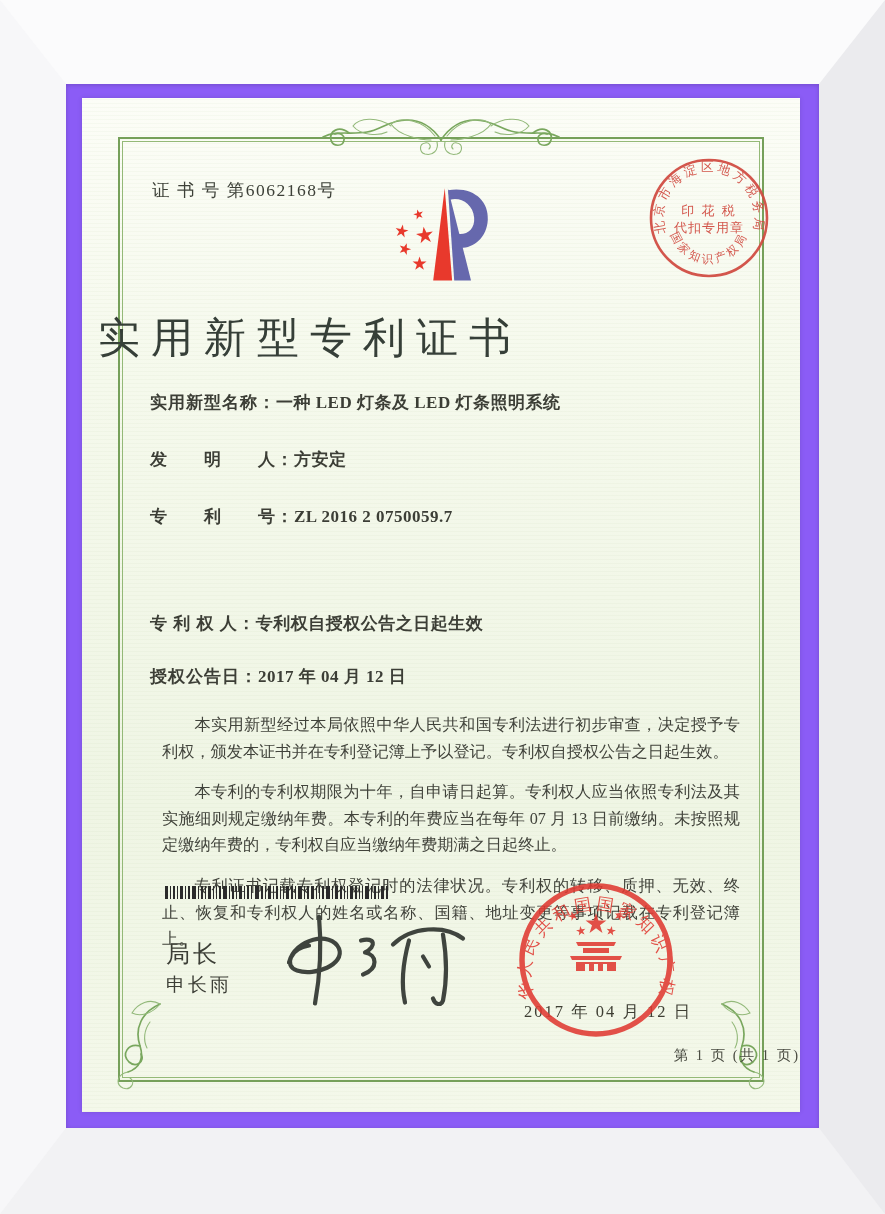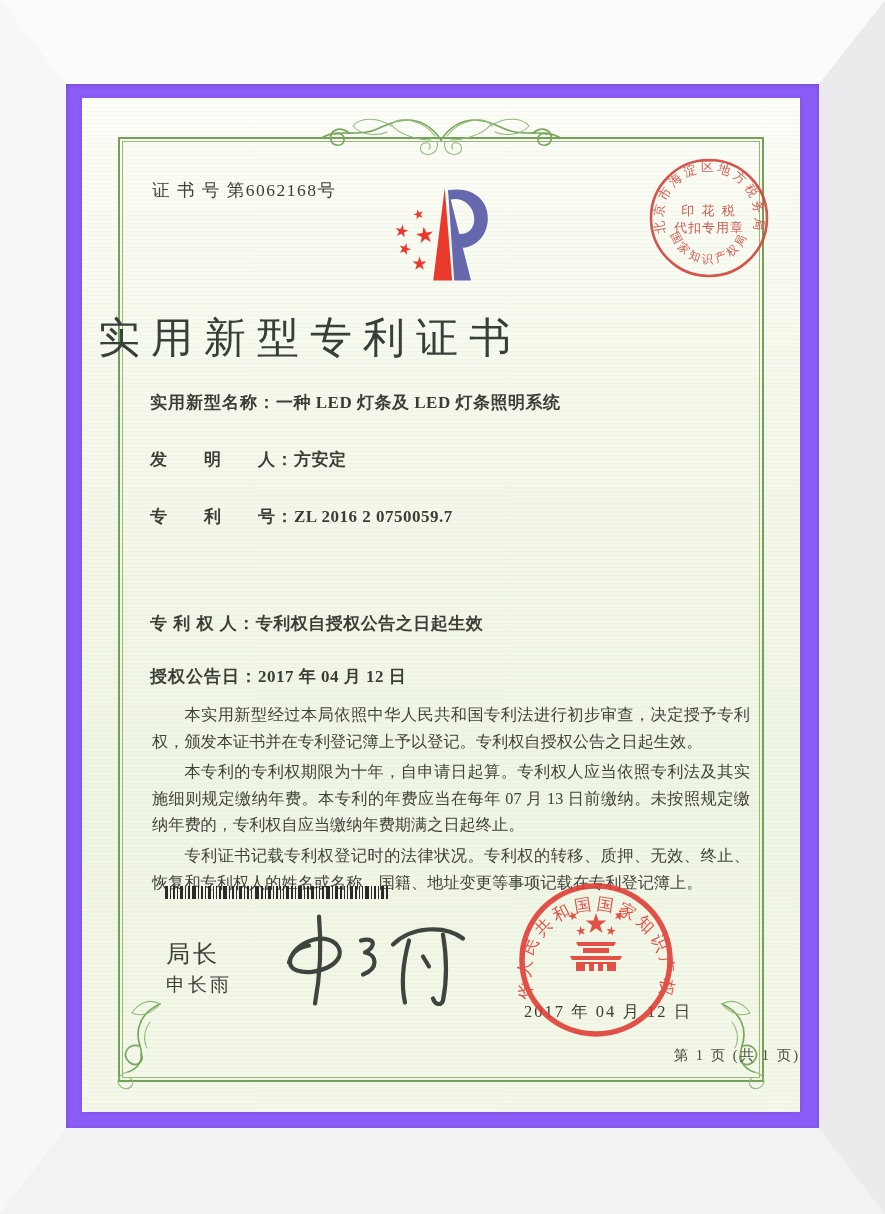--- a/index.html
+++ b/index.html
@@ -26,21 +26,21 @@
          letter-spacing:1.5px;}
   .logo{position:absolute;left:305px;top:88px;}
   .tax-stamp{position:absolute;left:565px;top:58px;opacity:.92;}
   .title{position:absolute;left:0;top:196px;width:100%;margin:16px;text-align:left;
          font-size:42px;font-weight:500;color:#363f38;letter-spacing:11px;}
   .frow{position:absolute;left:68px;font-size:17px;color:#3c3e36;white-space:nowrap;font-weight:bold;}
   .flabel{letter-spacing:1px;}
   .fvalue{letter-spacing:.5px;}
   .paras{position:absolute;left:66px;top:600px;width:606px;font-size:16.2px;
          line-height:26.6px;color:#41433b;text-align:justify;}
-  .paras p{margin:4px;text-indent:2em;}
+  .paras p{margin:14px;text-indent:2em;}
   .barcode{position:absolute;left:83px;top:788px;}
   .dir-title{position:absolute;left:84px;top:840px;font-size:24px;color:#3c3e36;letter-spacing:3px;}
   .dir-name{position:absolute;left:84px;top:874px;font-size:19px;color:#3c3e36;letter-spacing:3px;}
   .signature{position:absolute;left:193px;top:812px;}
   .seal-date{position:absolute;left:442px;top:903px;font-size:16.5px;color:#3e3e33;
          letter-spacing:2px;z-index:4;white-space:nowrap;}
   .big-seal{position:absolute;left:434px;top:782px;z-index:5;opacity:.88;}
   .footer{position:absolute;left:0;top:948px;width:100%;text-align:right;
          font-size:14.5px;color:#4a4c42;letter-spacing:2px;}
   .orn-stroke{fill:none;stroke:#79a75e;stroke-width:1.7;stroke-linecap:round;}

